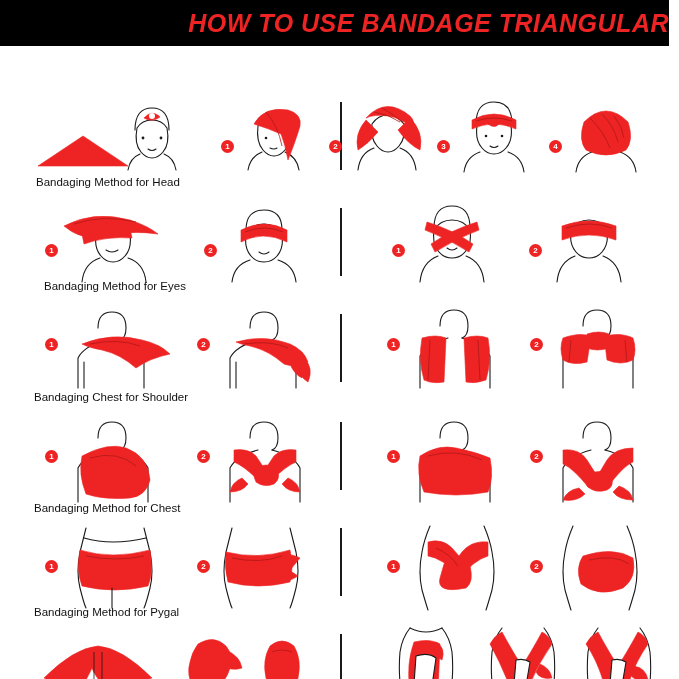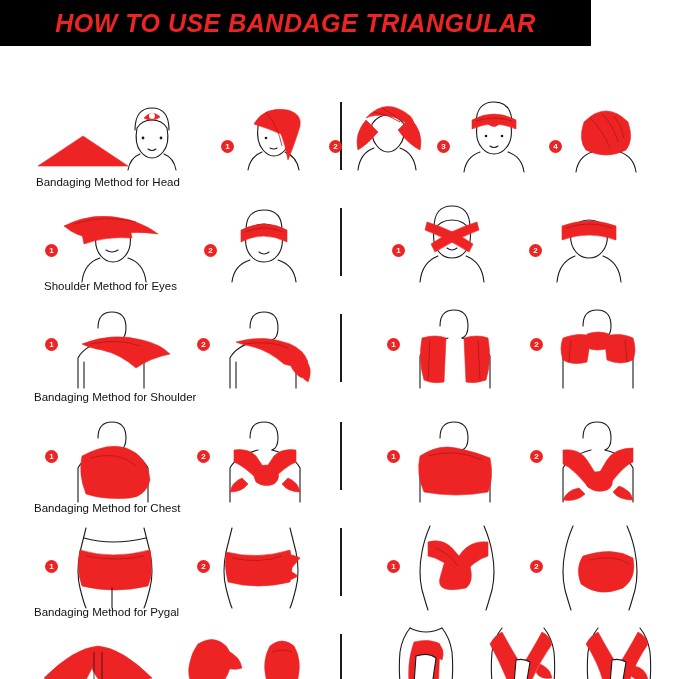--- a/index.html
+++ b/index.html
@@ -14,26 +14,26 @@
     overflow: hidden;
   }
   .poster {
     position: relative;
     width: 679px;
     height: 679px;
     background: #ffffff;
     box-sizing: border-box;
   }
   .title-bar {
-    width: 591px;
+    width: 669px;
     height: 46px;
     background: #000000;
     display: flex;
     align-items: center;
-    justify-content: center;
+    justify-content: flex-end;
   }
   .title-text {
     color: #ee2424;
     font-size: 25px;
     font-weight: bold;
     font-style: italic;
     letter-spacing: 0.5px;
     font-family: "Liberation Sans", sans-serif;
     white-space: nowrap;
   }
@@ -218,21 +218,21 @@
       <div class="panel" style="left:544px;top:14px;">
         <svg width="90" height="84" viewBox="0 0 90 84">
           <path class="body-fillw" d="M27,30 q-2,14 5,22 q5,6 13,6 q8,0 13,-6 q7,-8 5,-22 q-6,-10 -18,-10 q-12,0 -18,10z"></path>
           <path class="body-line" d="M31,56 q-16,6 -18,26"></path>
           <path class="body-line" d="M59,56 q16,6 18,26"></path>
           <path class="bandage" d="M18,26 q27,-10 54,0 l0,14 q-27,-10 -54,0z"></path>
           <path class="bandage-line" d="M22,28 q24,-8 46,0"></path>
         </svg>
       </div>
 
-      <div class="section-caption" style="left:44px;top:94px;">Shoulder Method for Eyes</div>
+      <div class="section-caption" style="left:44px;top:94px;">Bandaging Method for Eyes</div>
     </div>
 
     <div class="section" style="left:0;top:252px;width:679px;height:110px;">
 
       <div class="step-badge" style="left:45px;top:40px;">1</div>
       <div class="panel" style="left:60px;top:8px;">
         <svg width="120" height="82" viewBox="0 0 120 82">
           <path class="body-line" d="M38,22 q0,-16 14,-16 q14,0 14,16 q0,10 -6,12"></path>
           <path class="body-line" d="M46,34 q-22,6 -28,18 l0,30"></path>
           <path class="body-line" d="M60,34 q22,6 28,18"></path>
@@ -278,21 +278,21 @@
           <path class="body-line" d="M46,34 q-22,6 -28,18 l0,32"></path>
           <path class="body-line" d="M60,34 q22,6 28,18 l0,32"></path>
           <path class="bandage" d="M18,34 q16,-6 28,-2 q-2,14 -4,26 q-14,4 -24,-2 q-4,-12 0,-22z"></path>
           <path class="bandage" d="M60,32 q16,-4 28,2 q4,12 0,22 q-12,6 -26,0 q-2,-12 -2,-24z"></path>
           <path class="bandage" d="M42,30 q12,-4 22,0 l0,14 q-12,4 -22,0z"></path>
           <path class="bandage-line" d="M26,36 l-2,22"></path>
           <path class="bandage-line" d="M80,36 l2,22"></path>
         </svg>
       </div>
 
-      <div class="section-caption" style="left:34px;top:93px;">Bandaging Method for Shoulder</div>
+      <div class="section-caption" style="left:34px;top:93px;">Bandaging Chest for Shoulder</div>
     </div>
 
     <div class="section" style="left:0;top:358px;width:679px;height:112px;">
 
       <div class="step-badge" style="left:45px;top:46px;">1</div>
       <div class="panel" style="left:60px;top:12px;">
         <svg width="110" height="86" viewBox="0 0 110 86">
           <path class="body-line" d="M38,22 q0,-16 14,-16 q14,0 14,16 q0,10 -6,12"></path>
           <path class="body-line" d="M46,34 q-22,6 -28,18 l0,34"></path>
           <path class="body-line" d="M60,34 q22,6 28,18 l0,34"></path>

